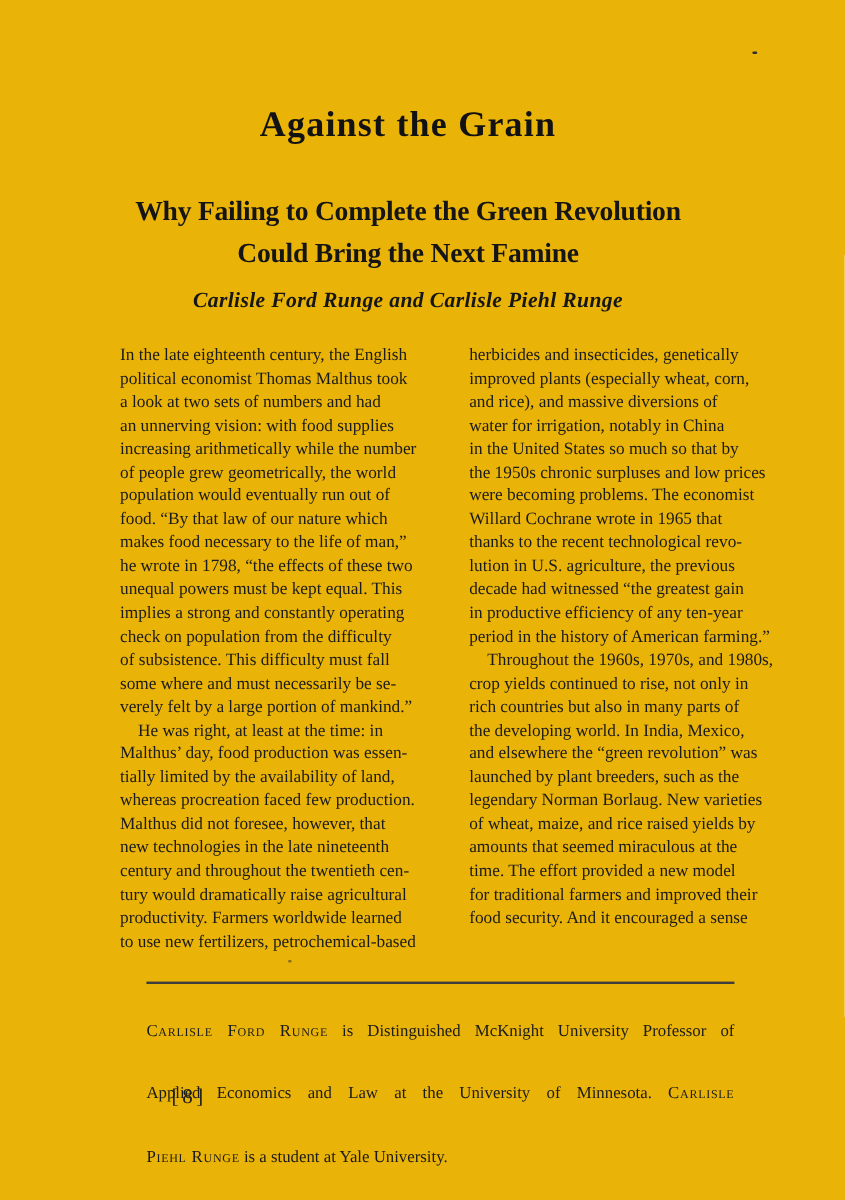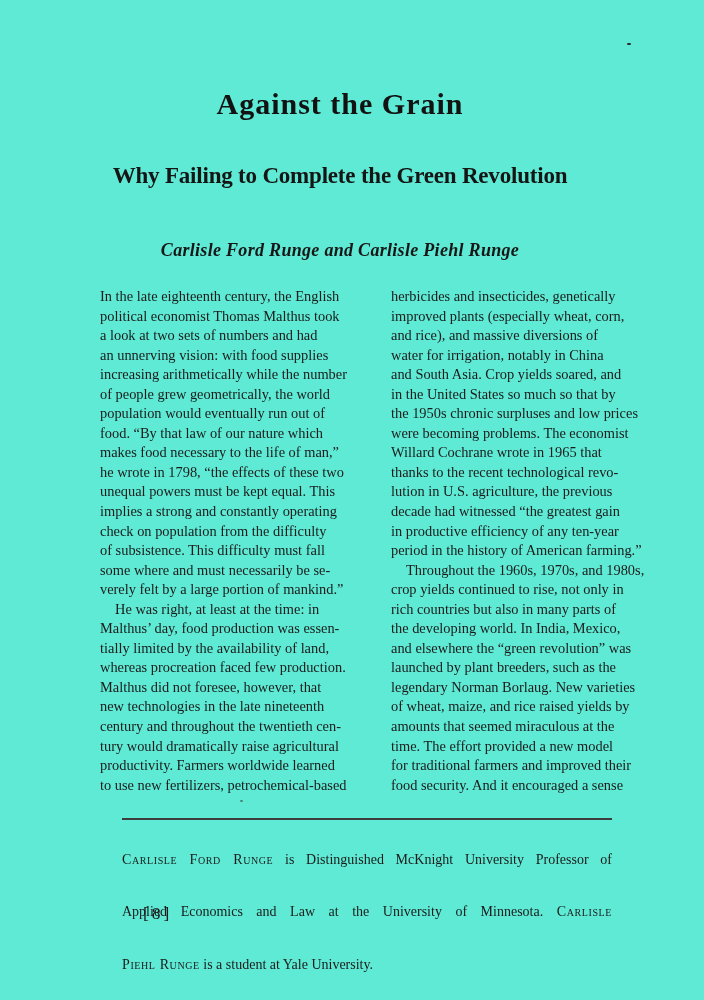--- a/index.html
+++ b/index.html
@@ -1,20 +1,20 @@
 <!DOCTYPE html>
 <html><head>
 <meta charset="utf-8">
 <style>
   html, body { margin: 0; padding: 0; background: #ffffff; }
   .page {
     position: relative;
     width: 704px;
     height: 1000px;
-    background: #5eead4;
+    background: #eab308;
     overflow: hidden;
     font-family: "Liberation Serif", "DejaVu Serif", serif;
     color: #1b1b1b;
   }
   .center-block {
     position: absolute;
     left: 10px;
     width: 660px;
     text-align: center;
   }
@@ -89,20 +89,21 @@
 </style>
 </head>
 <body>
 
 <div class="page">
 
   <div class="center-block article-title">Against the Grain</div>
 
   <div class="center-block article-subtitle">
     <div>Why Failing to Complete the Green Revolution</div>
+    <div>Could Bring the Next Famine</div>
   </div>
 
   <div class="center-block article-byline">Carlisle Ford Runge and Carlisle Piehl Runge</div>
 
   <div class="col col-left">
     <div class="line">In the late eighteenth century, the English</div>
     <div class="line">political economist Thomas Malthus took</div>
     <div class="line">a look at two sets of numbers and had</div>
     <div class="line">an unnerving vision: with food supplies</div>
     <div class="line">increasing arithmetically while the number</div>
@@ -127,21 +128,20 @@
     <div class="line">tury would dramatically raise agricultural</div>
     <div class="line">productivity. Farmers worldwide learned</div>
     <div class="line">to use new fertilizers, petrochemical-based</div>
   </div>
 
   <div class="col col-right">
     <div class="line">herbicides and insecticides, genetically</div>
     <div class="line">improved plants (especially wheat, corn,</div>
     <div class="line">and rice), and massive diversions of</div>
     <div class="line">water for irrigation, notably in China</div>
-    <div class="line">and South Asia. Crop yields soared, and</div>
     <div class="line">in the United States so much so that by</div>
     <div class="line">the 1950s chronic surpluses and low prices</div>
     <div class="line">were becoming problems. The economist</div>
     <div class="line">Willard Cochrane wrote in 1965 that</div>
     <div class="line">thanks to the recent technological revo-</div>
     <div class="line">lution in U.S. agriculture, the previous</div>
     <div class="line">decade had witnessed “the greatest gain</div>
     <div class="line">in productive efficiency of any ten-year</div>
     <div class="line">period in the history of American farming.”</div>
     <div class="line indent">Throughout the 1960s, 1970s, and 1980s,</div>

